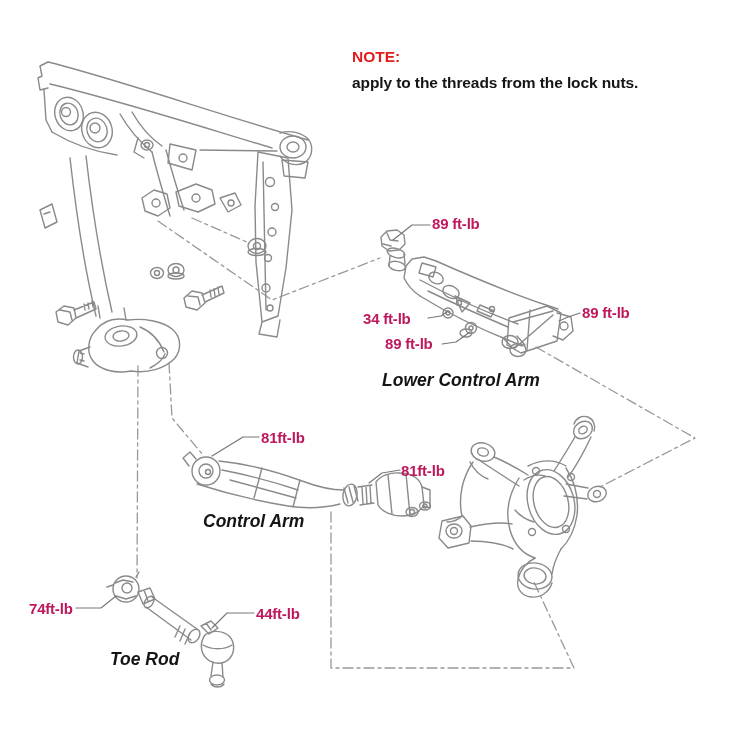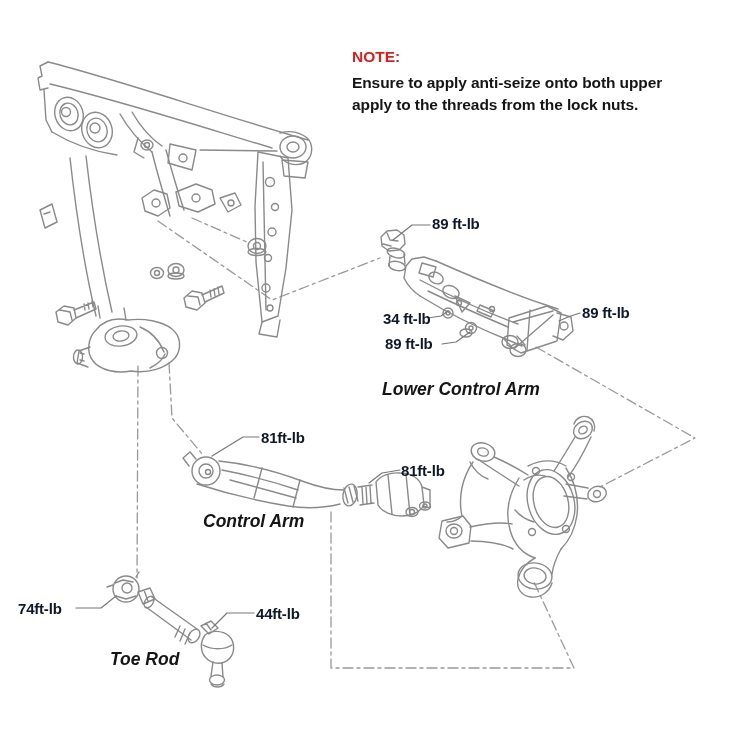--- a/index.html
+++ b/index.html
@@ -1,19 +1,19 @@
 <!DOCTYPE html>
 <html><head>
 <meta charset="utf-8">
 <style>
   html,body{margin:0;padding:0;background:#ffffff;}
   .canvas{position:relative;width:744px;height:744px;background:#ffffff;overflow:hidden;
           font-family:"Liberation Sans",sans-serif;color:#151515;}
   .art{position:absolute;left:0;top:0;}
-  .lbl{position:absolute;font-weight:bold;font-size:15px;letter-spacing:-0.2px;white-space:nowrap;color:#0f172a;}
+  .lbl{position:absolute;font-weight:bold;font-size:15px;letter-spacing:-0.2px;white-space:nowrap;color:#be185d;}
   .part-name{position:absolute;font-weight:bold;font-style:italic;font-size:17.5px;white-space:nowrap;color:#151515;}
   .note{position:absolute;left:352px;top:48px;width:320px;}
   .note-title{color:#e21b1b;font-weight:bold;font-size:15.5px;line-height:18px;margin-bottom:6px;}
   .note-line{font-weight:bold;font-size:15.5px;line-height:22px;letter-spacing:-0.1px;color:#151515;}
 </style>
 </head>
 <body>
 
 <div class="canvas">
 
@@ -241,30 +241,29 @@
       <path d="M 580 313 L 568 317 L 559 321"></path>
       <path d="M 259 437 L 243 437 L 212 456"></path>
       <path d="M 400 470 L 382 473 L 369 483"></path>
       <path d="M 76 608 L 101 608 L 116 596"></path>
       <path d="M 254 613 L 227 613 L 212 628"></path>
     </g>
   </svg>
 
   <div class="note">
     <div class="note-title">NOTE:</div>
-    <div class="note-line">Ensure to apply anti-seize onto both upper</div>
     <div class="note-line">apply to the threads from the lock nuts.</div>
   </div>
 
   <div class="lbl" style="left:432px;top:215px">89 ft-lb</div>
-  <div class="lbl" style="left:383px;top:310px">34 ft-lb</div>
+  <div class="lbl" style="left:363px;top:310px">34 ft-lb</div>
   <div class="lbl" style="left:385px;top:335px">89 ft-lb</div>
   <div class="lbl" style="left:582px;top:304px">89 ft-lb</div>
   <div class="lbl" style="left:261px;top:429px">81ft-lb</div>
   <div class="lbl" style="left:401px;top:462px">81ft-lb</div>
-  <div class="lbl" style="left:18px;top:600px">74ft-lb</div>
+  <div class="lbl" style="left:29px;top:600px">74ft-lb</div>
   <div class="lbl" style="left:256px;top:605px">44ft-lb</div>
 
-  <div class="part-name" style="left:382px;top:379px">Lower Control Arm</div>
+  <div class="part-name" style="left:382px;top:370px">Lower Control Arm</div>
   <div class="part-name" style="left:203px;top:511px">Control Arm</div>
   <div class="part-name" style="left:110px;top:649px">Toe Rod</div>
 
 </div>
 
 </body></html>

